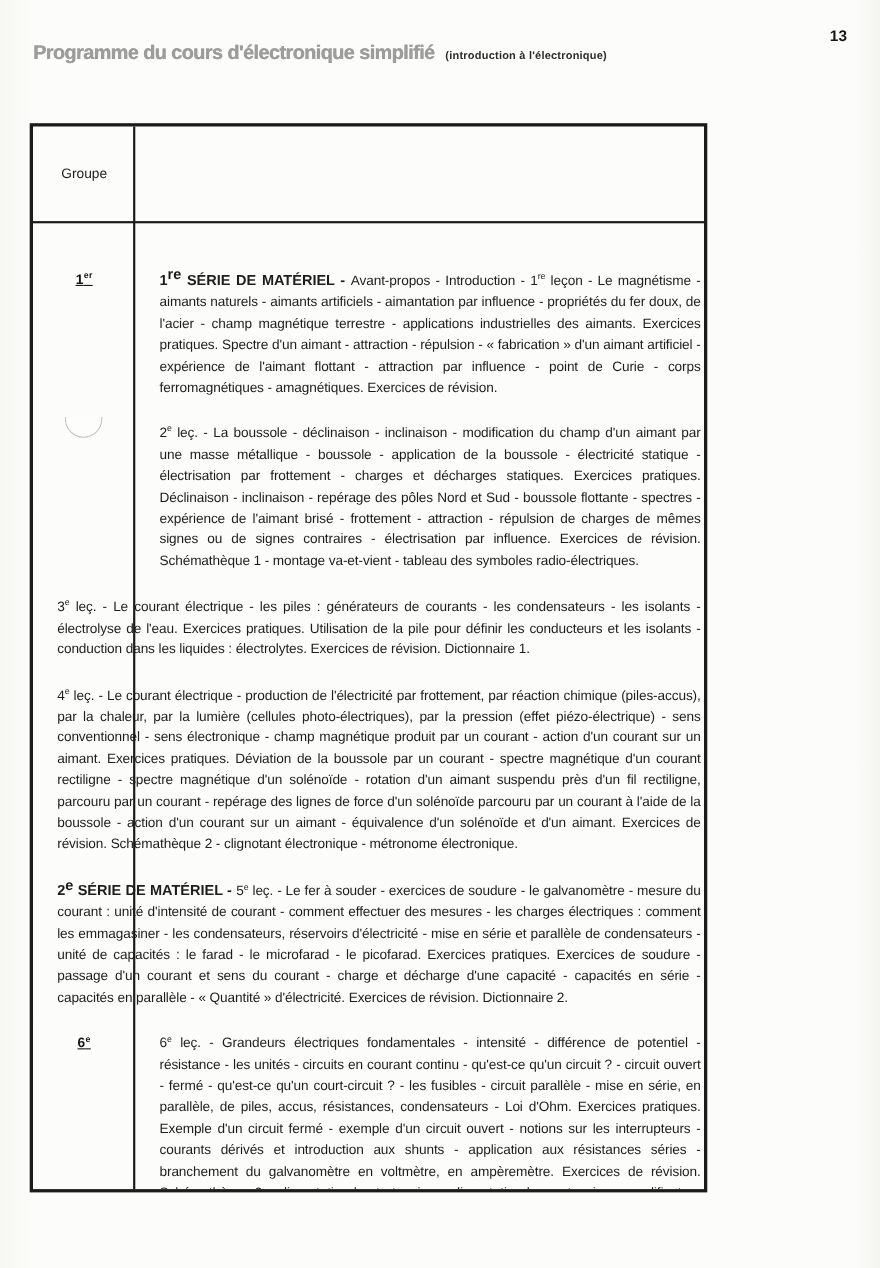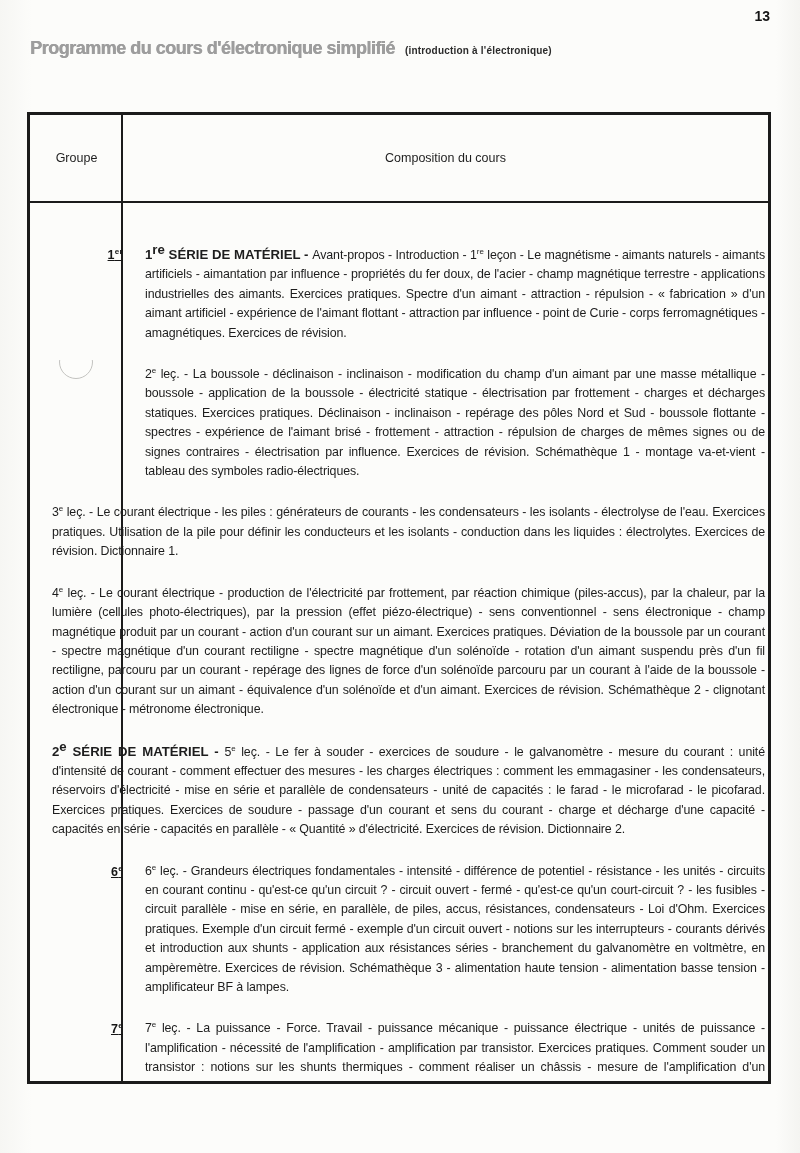--- a/index.html
+++ b/index.html
@@ -12,21 +12,21 @@
     font-family: "Liberation Sans", sans-serif;
   }
   .paper {
     position: relative;
     width: 800px;
     height: 1153px;
     background: linear-gradient(90deg, #f6f6f3 0%, #fcfcfa 4%, #fcfcfa 97%, #f4f4f1 100%);
   }
   .page-number {
     position: absolute;
-    top: 8px;
+    top: 24px;
     right: 30px;
     font-size: 14px;
     font-weight: bold;
     color: #141414;
   }
   .title-row {
     position: absolute;
     left: 30px;
     top: 38px;
     white-space: nowrap;
@@ -42,21 +42,21 @@
     font-size: 10px;
     font-weight: bold;
     color: #2b2b2b;
     margin-left: 10px;
     letter-spacing: 0.2px;
   }
   .course-table {
     position: absolute;
     left: 27px;
     top: 112px;
-    width: 744px;
+    width: 616px;
     height: 972px;
     border: 3px solid #1b1b1b;
     box-sizing: border-box;
   }
   .col-divider {
     position: absolute;
     left: 91px;
     top: 0;
     bottom: 0;
     width: 2px;
@@ -104,21 +104,21 @@
     padding-top: 42px;
     overflow: hidden;
   }
   .trow {
     display: flex;
     margin-bottom: 22px;
   }
   .cell-groupe {
     width: 93px;
     flex: none;
-    text-align: right;
+    text-align: center;
     color: #161616;
     text-decoration: underline;
   }
   .gnum {
     font-size: 12.5px;
     font-weight: bold;
     letter-spacing: 0.3px;
   }
   .cell-groupe sup, .cell-comp sup {
     font-size: 8px;
@@ -163,21 +163,20 @@
 <div class="paper">
   <div class="page-number">13</div>
 
   <div class="title-row">
     <span class="title">Programme du cours d'électronique simplifié</span><span class="subtitle">(introduction à l'électronique)</span>
   </div>
 
   <div class="course-table">
     <div class="thead">
       <div class="th-groupe">Groupe</div>
-      <div class="th-comp">Composition du cours</div>
     </div>
     <div class="col-divider"></div>
     <div class="header-underline"></div>
     <div class="tbody">
         <div class="trow">
           <div class="cell-groupe"><span class="gnum">1<sup>er</sup></span></div>
           <div class="cell-comp"><span class="b">1</span><sup class="b">re</sup><span class="b"> SÉRIE DE MATÉRIEL - </span><span>Avant-propos - Introduction - 1</span><sup>re</sup><span> leçon - Le magnétisme - aimants naturels - aimants artificiels - aimantation par influence - propriétés du fer doux, de l'acier - champ magnétique terrestre - applications industrielles des aimants. Exercices pratiques. Spectre d'un aimant - attraction - répulsion - « fabrication » d'un aimant artificiel - expérience de l'aimant flottant - attraction par influence - point de Curie - corps ferromagnétiques - amagnétiques. Exercices de révision.</span></div>
         </div>
         <div class="trow">
           <div class="cell-groupe">

